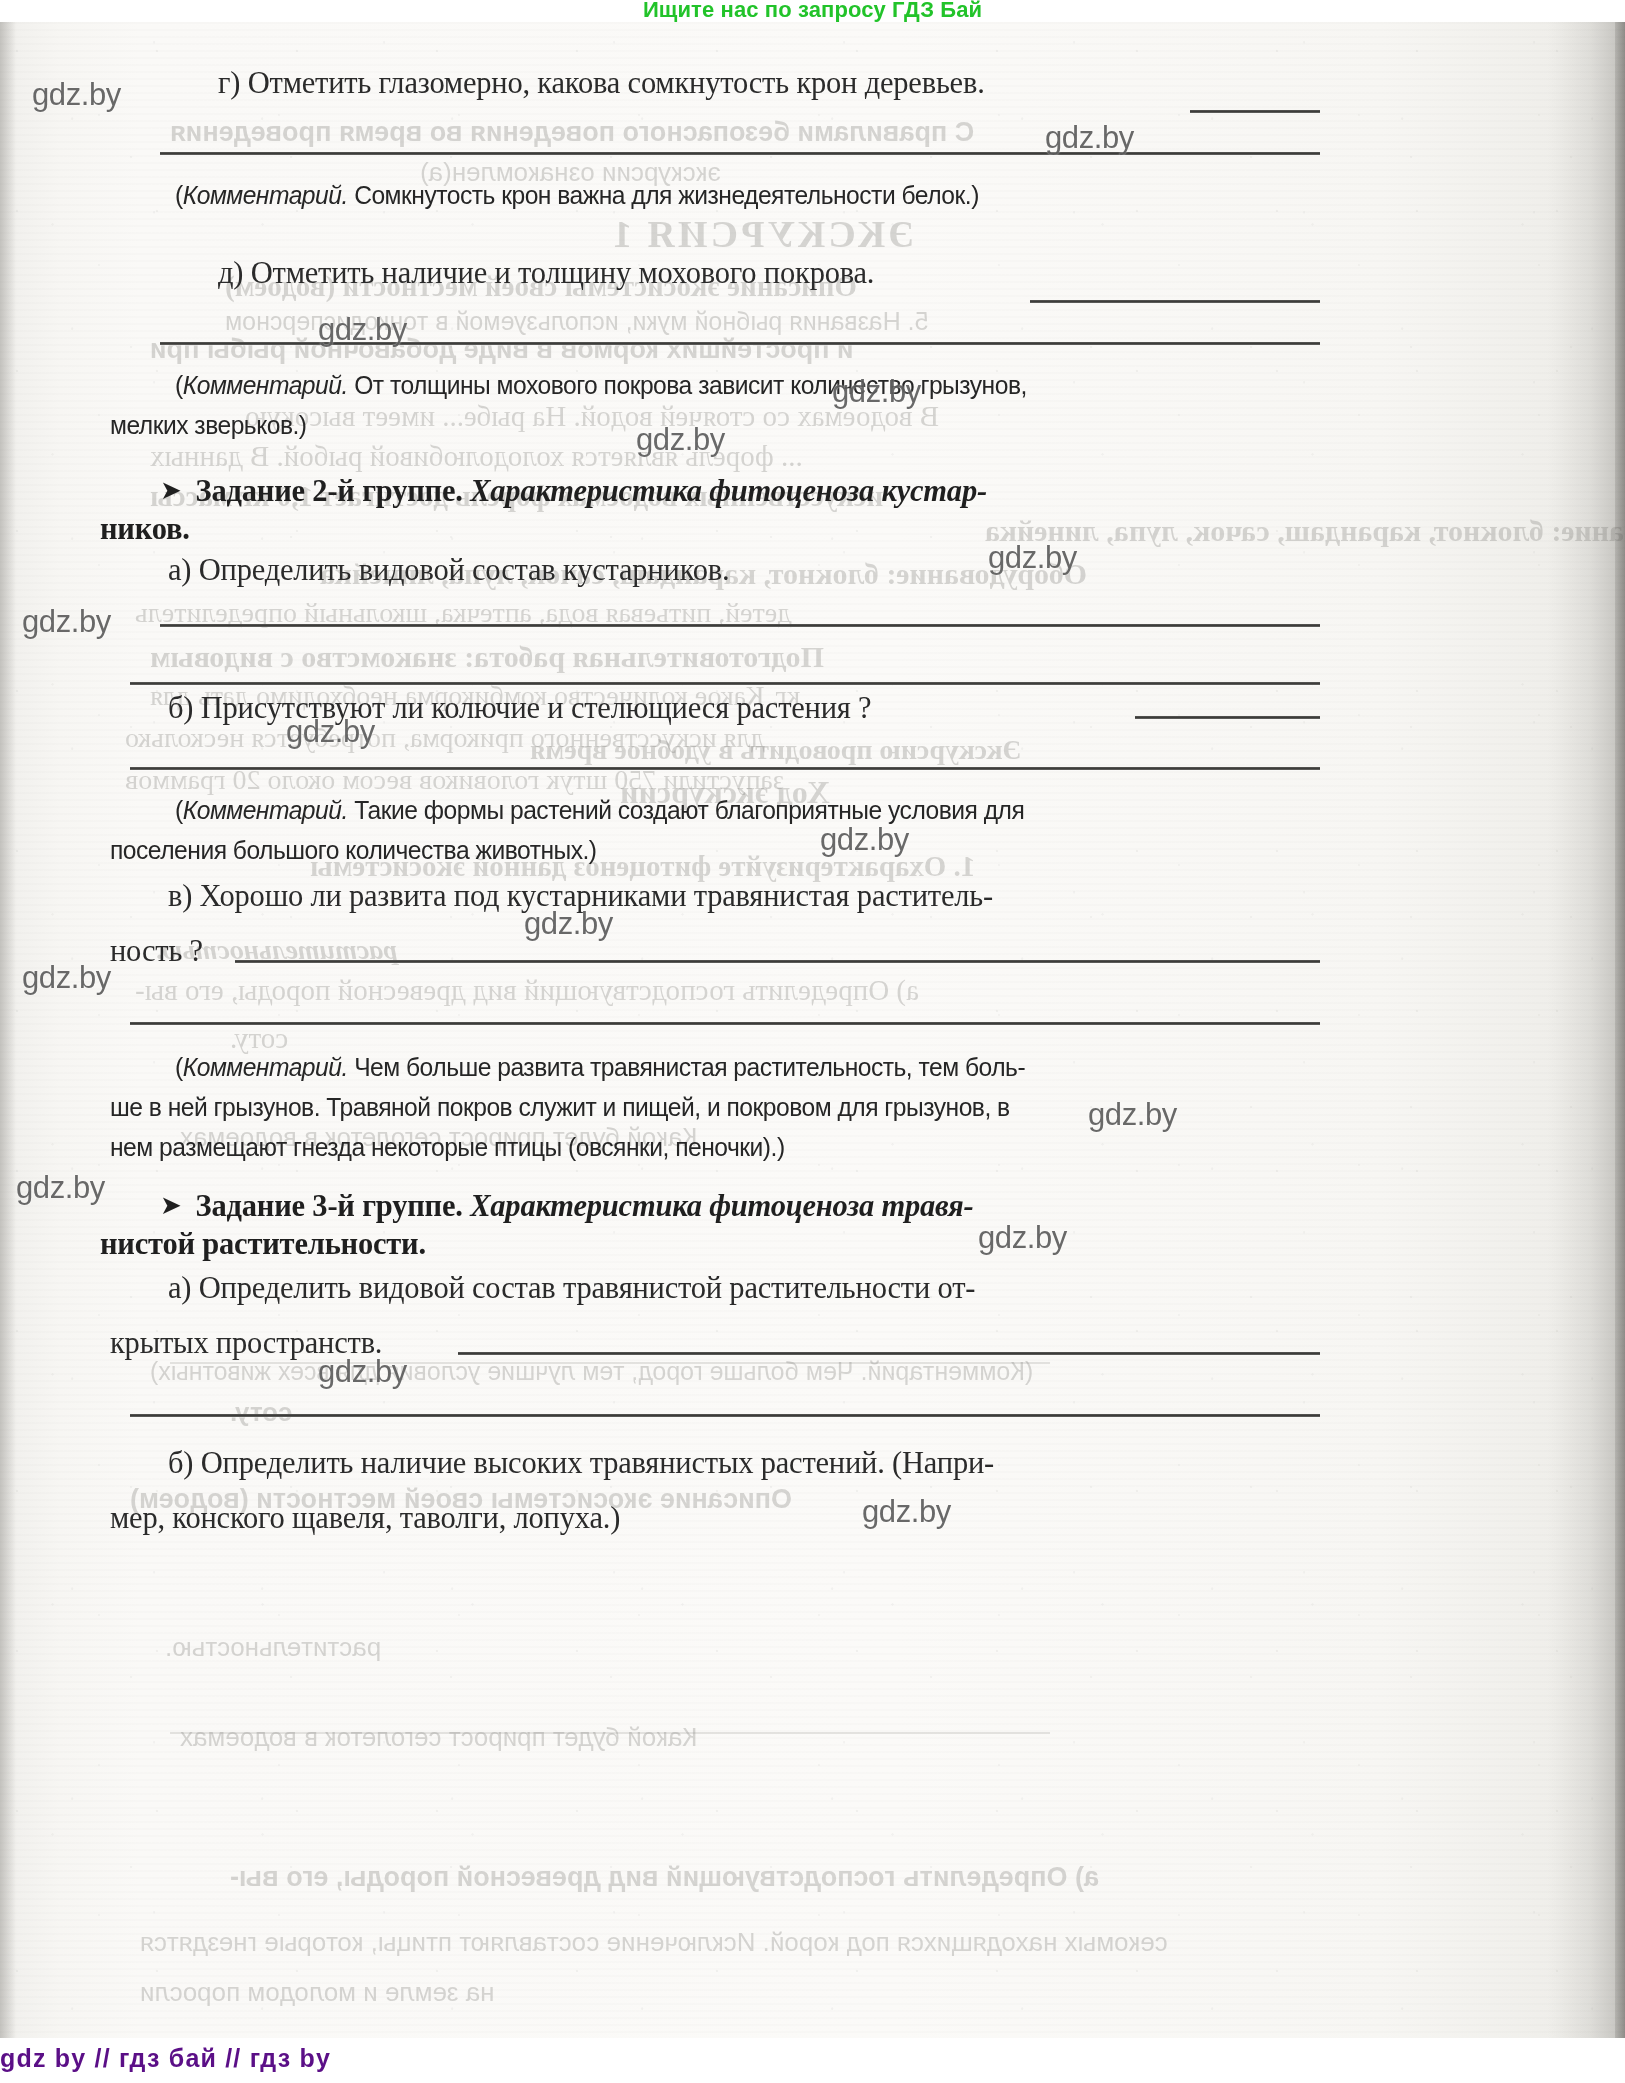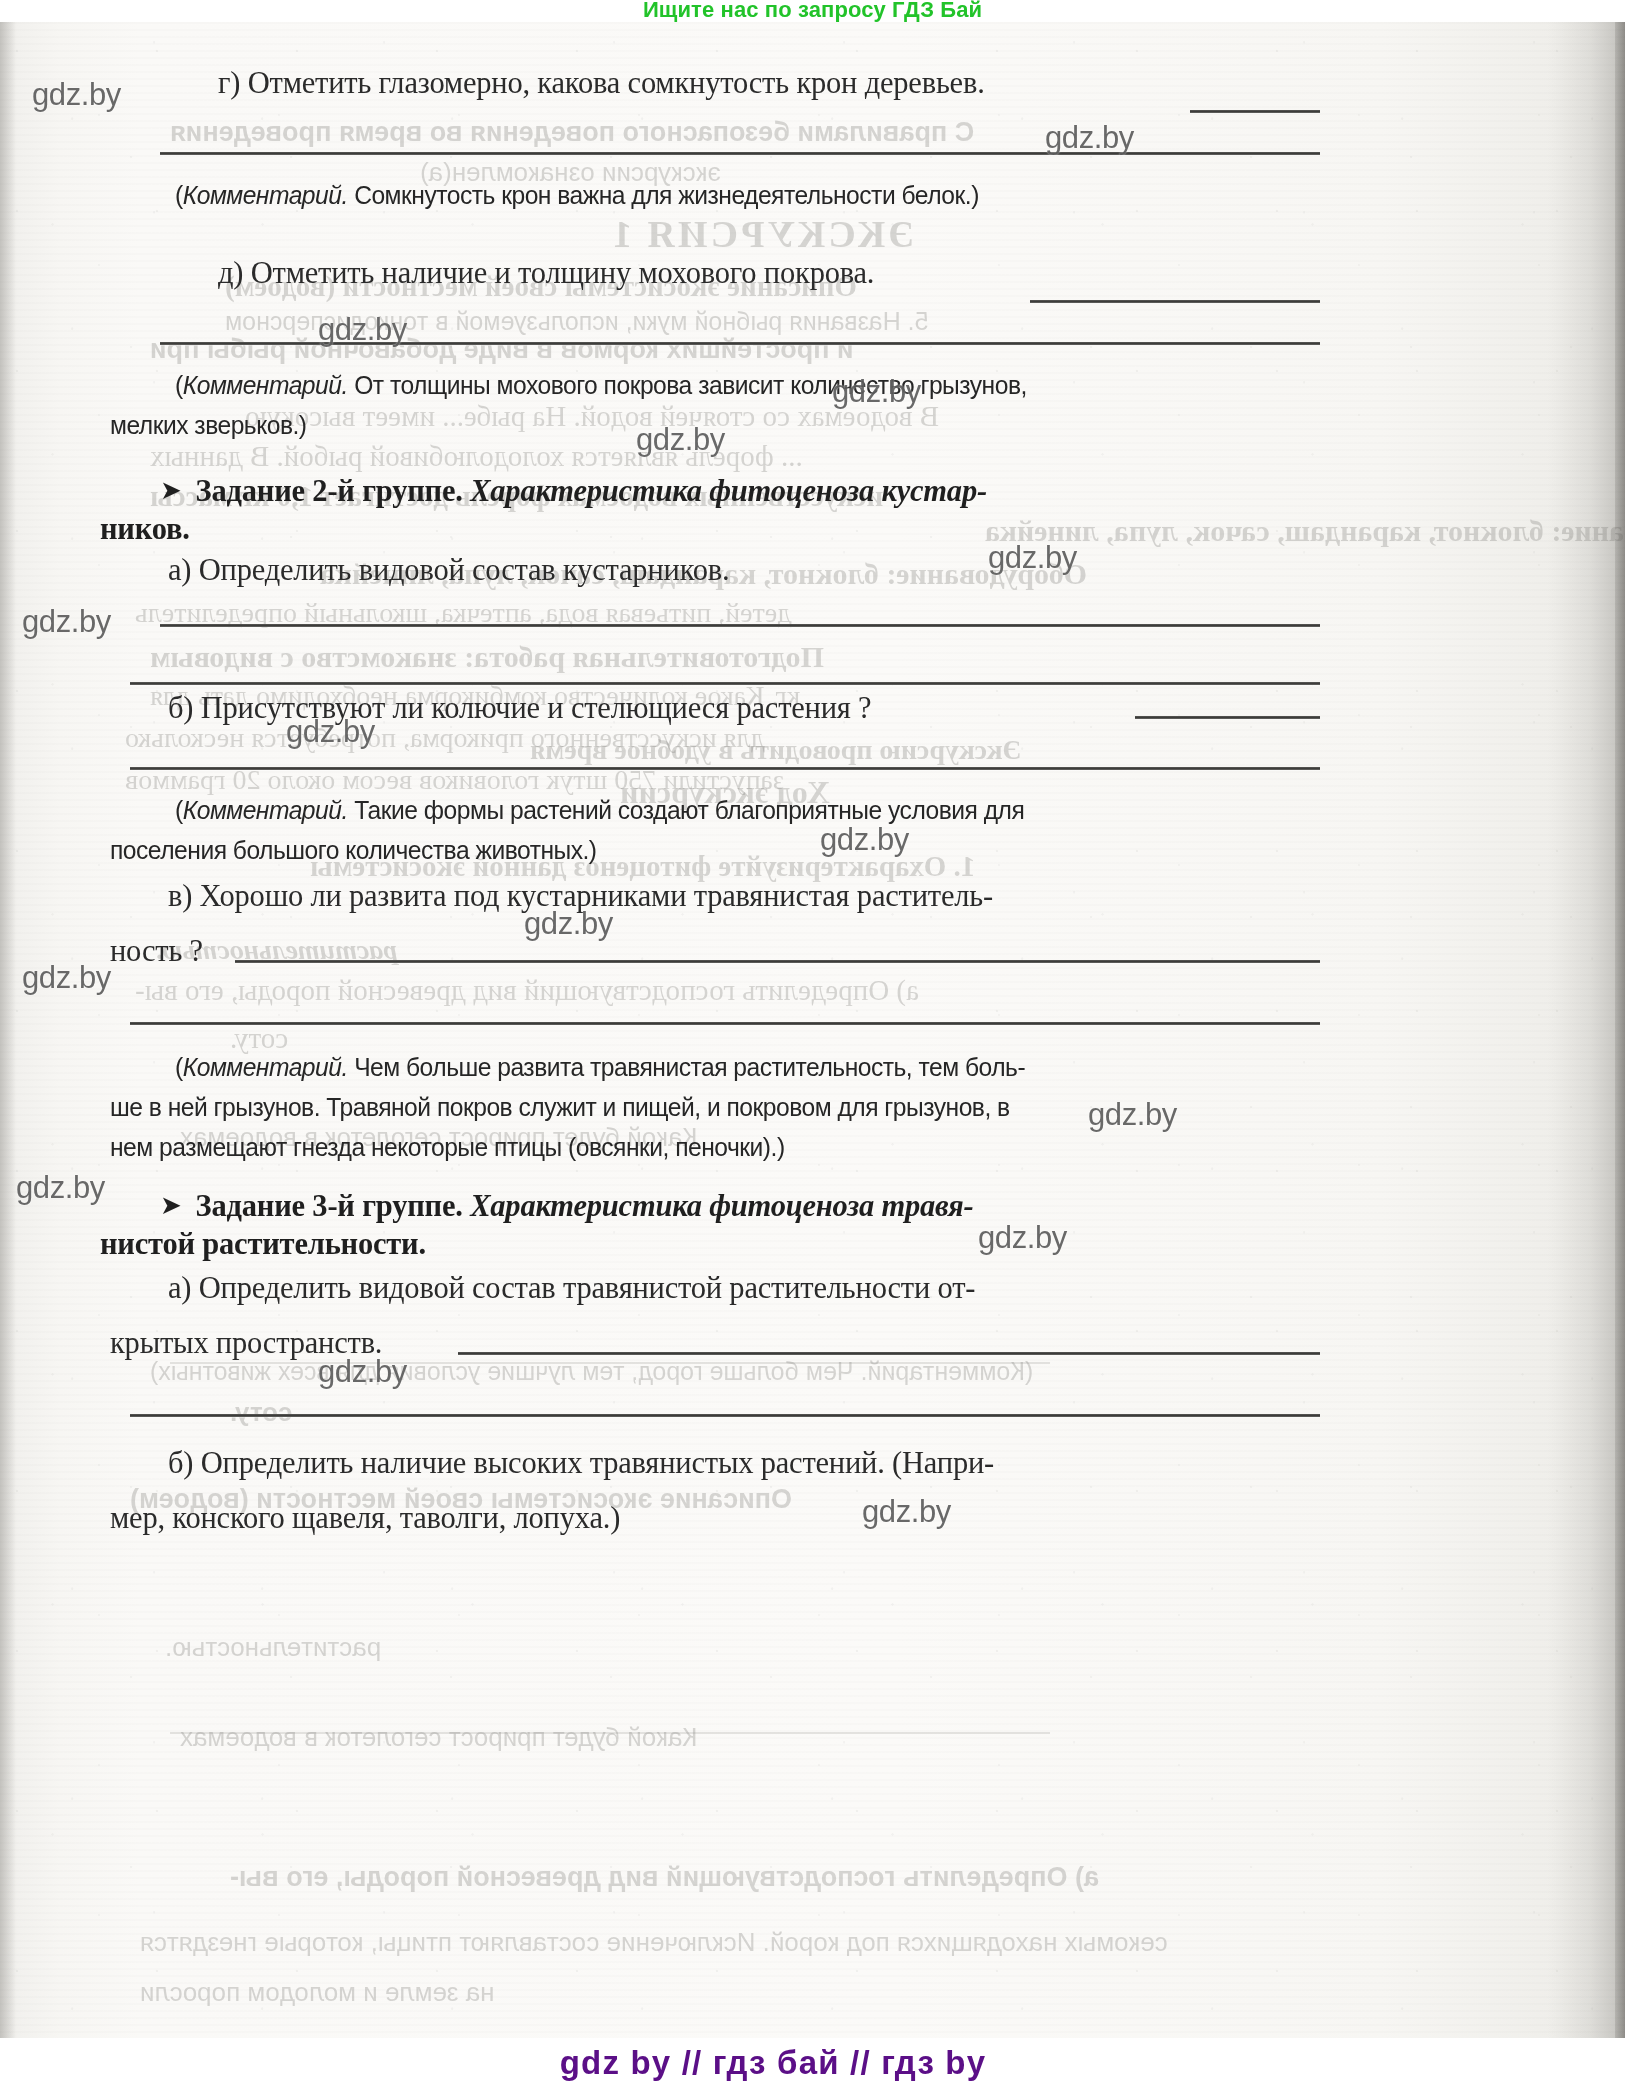--- a/index.html
+++ b/index.html
@@ -151,23 +151,22 @@
     letter-spacing:.1px;
   }
 
   
   #footer{
     position:absolute;left:0;bottom:0;width:1625px;height:45px;
     background:#ffffff;
   }
   #footer .txt{
     position:absolute;left:0;top:6px;width:1546px;
-    text-align:center;
     font-family:"Liberation Sans", sans-serif;
-    font-size:33px;
+    font-size:25px;
     font-weight:bold;
     color:#5b0f87;
     letter-spacing:1.2px;
   }
 </style>
 </head>
 <body>
 
 <div id="scan">
 

